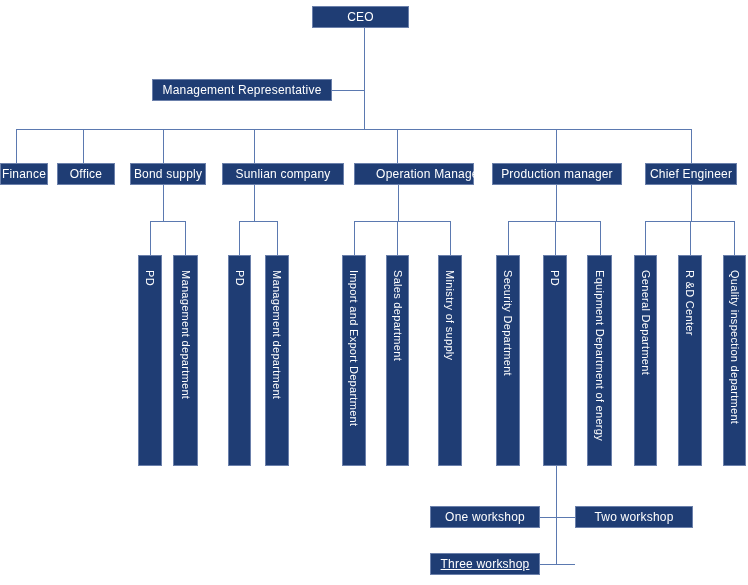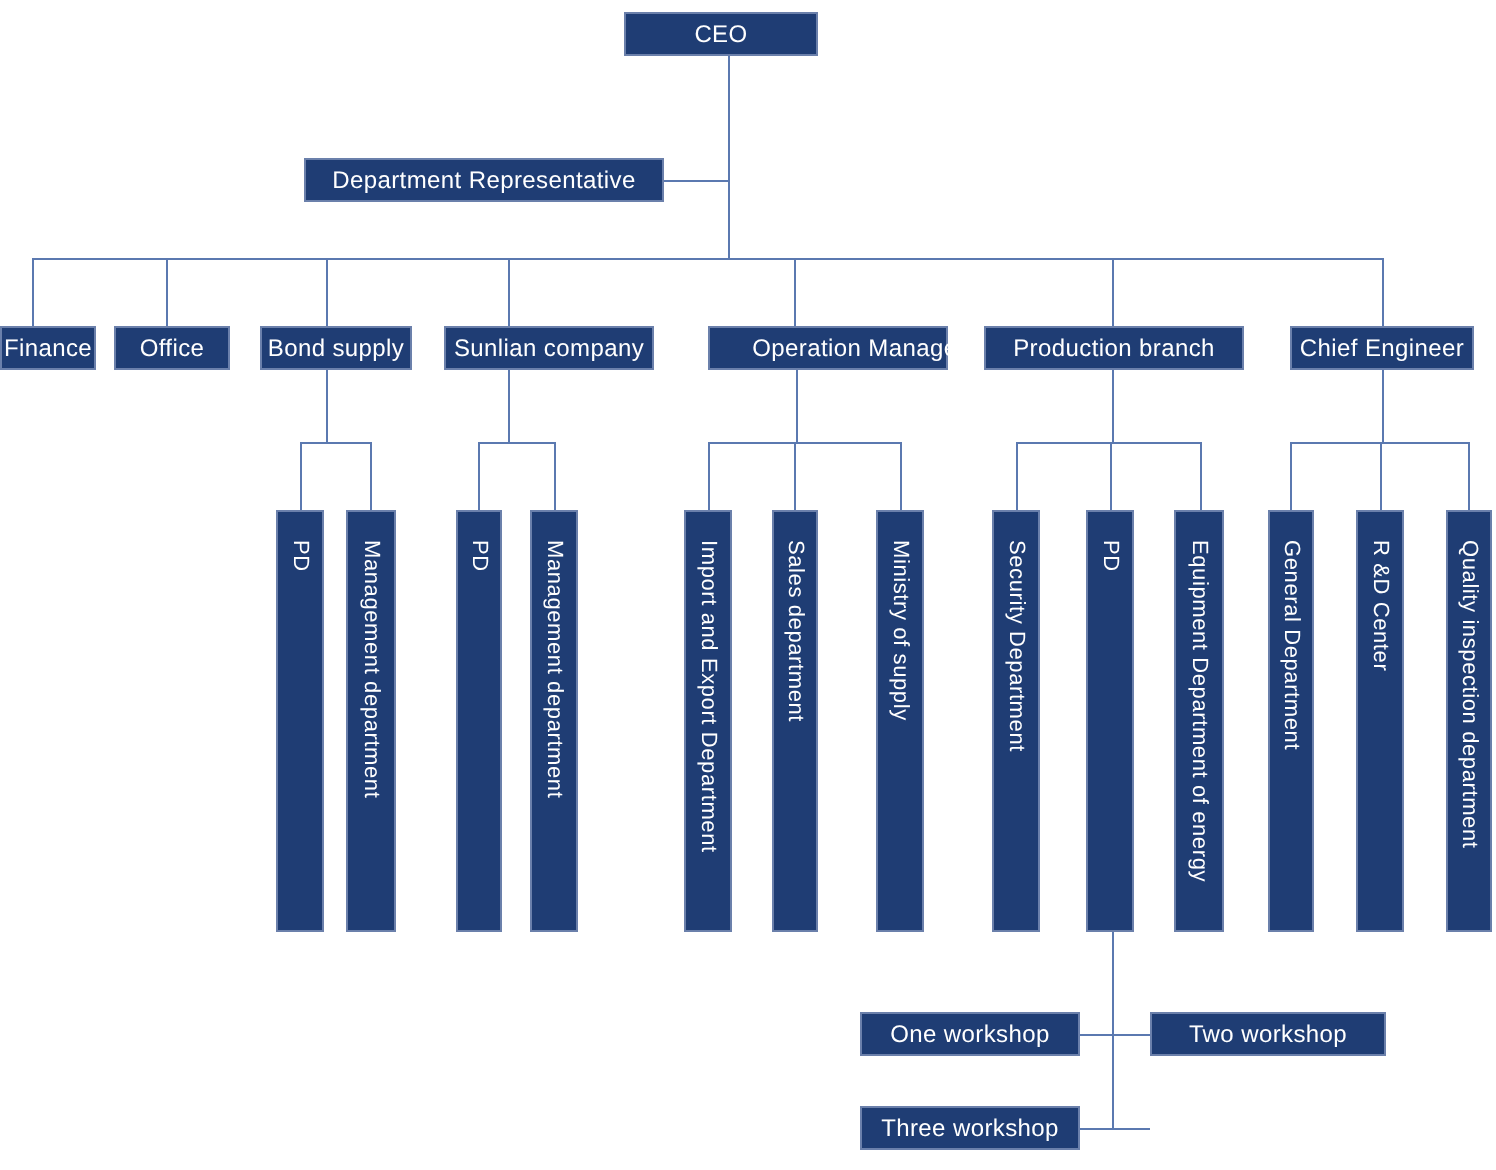--- a/index.html
+++ b/index.html
@@ -86,27 +86,27 @@
   <div class="line vline" style="left:600px; top:221px; height:34px;"></div>
   <div class="line vline" style="left:645px; top:221px; height:34px;"></div>
   <div class="line vline" style="left:690px; top:221px; height:34px;"></div>
   <div class="line vline" style="left:734px; top:221px; height:34px;"></div>
 
   <div class="line vline" style="left:556px; top:466px; height:99px;"></div>
   <div class="line hline" style="left:540px; top:517px; width:35px;"></div>
   <div class="line hline" style="left:540px; top:564px; width:35px;"></div>
 
   <div class="node hnode" style="left:312px; top:6px; width:97px; height:22px;">CEO</div>
-  <div class="node hnode" style="left:152px; top:79px; width:180px; height:22px;">Department Representative</div>
+  <div class="node hnode" style="left:152px; top:79px; width:180px; height:22px;">Management Representative</div>
   <div class="node hnode" style="left:0px; top:163px; width:48px; height:22px;">Finance</div>
   <div class="node hnode" style="left:57px; top:163px; width:58px; height:22px;">Office</div>
   <div class="node hnode" style="left:130px; top:163px; width:76px; height:22px;">Bond supply</div>
-  <div class="node hnode" style="left:222px; top:163px; width:105px; height:22px;">Sunlian company</div>
+  <div class="node hnode" style="left:222px; top:163px; width:122px; height:22px;">Sunlian company</div>
   <div class="node hnode" style="left:354px; top:163px; width:120px; height:22px;padding-left:31px;">Operation Manager</div>
-  <div class="node hnode" style="left:492px; top:163px; width:130px; height:22px;">Production branch</div>
+  <div class="node hnode" style="left:492px; top:163px; width:130px; height:22px;">Production manager</div>
   <div class="node hnode" style="left:645px; top:163px; width:92px; height:22px;">Chief Engineer</div>
 
   <div class="node vnode" style="left:138px; top:255px; width:24px; height:211px;">
       <span class="vlabel">PD</span>
     </div>
   <div class="node vnode" style="left:173px; top:255px; width:25px; height:211px;">
       <span class="vlabel">Management department</span>
     </div>
   <div class="node vnode" style="left:228px; top:255px; width:23px; height:211px;">
       <span class="vlabel">PD</span>
@@ -137,15 +137,15 @@
     </div>
   <div class="node vnode" style="left:678px; top:255px; width:24px; height:211px;">
       <span class="vlabel">R &amp;D Center</span>
     </div>
   <div class="node vnode" style="left:723px; top:255px; width:23px; height:211px;">
       <span class="vlabel">Quality inspection department</span>
     </div>
 
   <div class="node hnode" style="left:430px; top:506px; width:110px; height:22px;">One workshop</div>
   <div class="node hnode" style="left:575px; top:506px; width:118px; height:22px;">Two workshop</div>
-  <div class="node hnode" style="left:430px; top:553px; width:110px; height:22px;">Three workshop</div>
+  <div class="node hnode" style="left:430px; top:553px; width:110px; height:22px;text-decoration:underline;">Three workshop</div>
 
 </div>
 
 </body></html>

